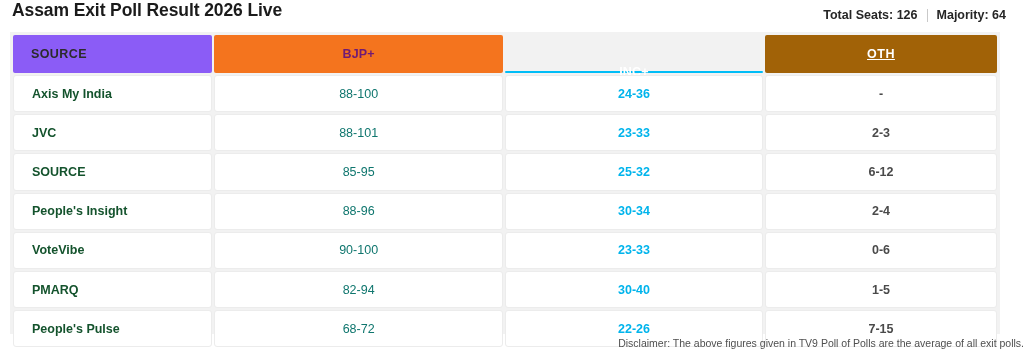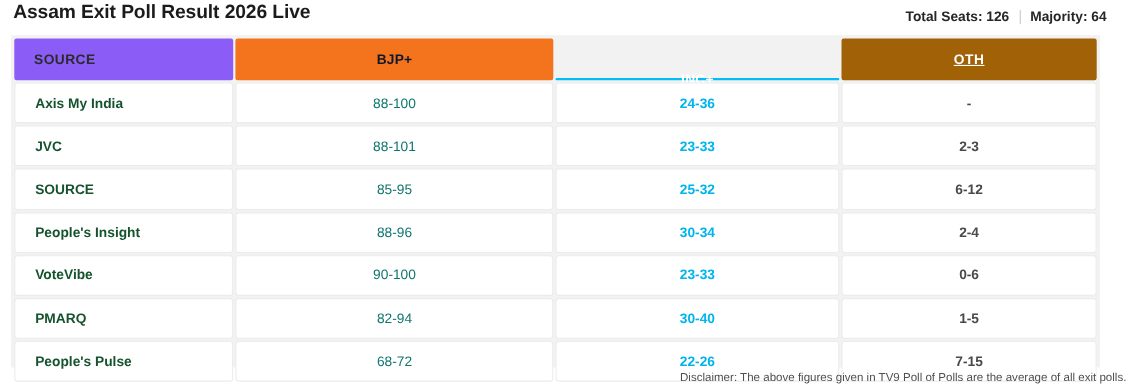--- a/index.html
+++ b/index.html
@@ -98,21 +98,21 @@
     border-radius: 2px;
   }
   .row.head .c-source {
     background: #8b5cf6;
     color: #2b2b2b;
     font-size: 12.5px;
     letter-spacing: 0.4px;
   }
   .row.head .c-bjp {
     background: #f4741e;
-    color: #0f172a;
+    color: #701a75;
     letter-spacing: 0.2px;
   }
   .row.head .c-inc {
     background: #00bdf7;
     color: #ffffff;
     letter-spacing: 0.2px;
     margin-top: 36px;
   }
   .row.head .c-oth {
     background: #a16207;

